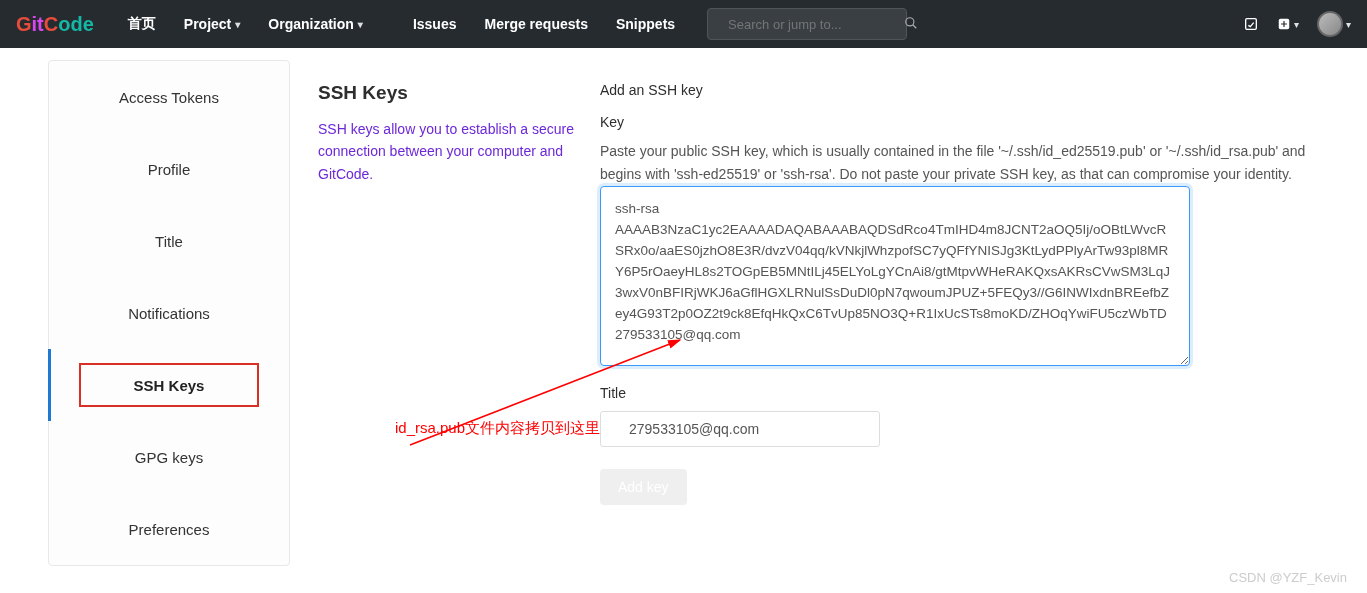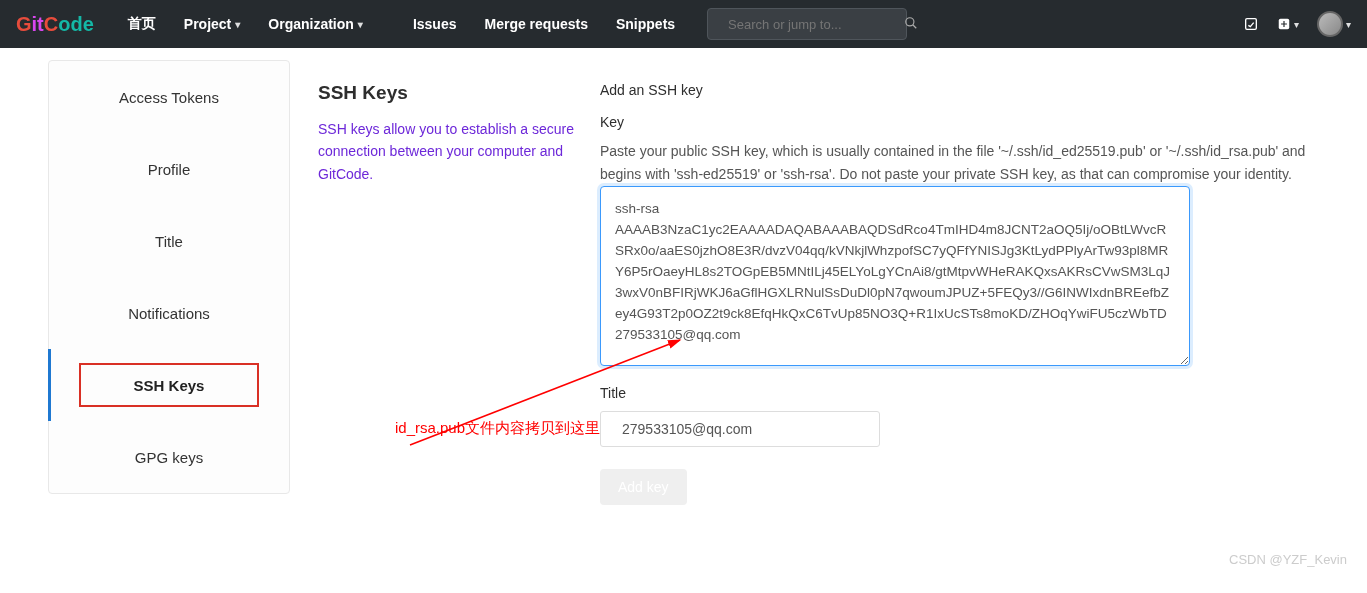--- a/index.html
+++ b/index.html
@@ -25,25 +25,25 @@
 .mid h2{font-size:19px;font-weight:700;margin-bottom:14px}
 .mid p{font-size:14px;line-height:1.6;color:#6d28d9}
 .main{flex:1;padding:22px 60px 0 0;color:#2e2e2e;font-size:14px}
 .main .sect{margin-bottom:16px}
 .main .lbl{font-weight:400;margin-bottom:10px;display:block}
 .main a{color:#1f78d1;text-decoration:none}
 .help{color:#555;line-height:1.65;margin-bottom:0}
 .keybox{width:590px;min-height:180px;border:1px solid #3b99fc;border-radius:4px;padding:12px 14px;font-family:inherit;font-size:13.5px;line-height:1.55;color:#555;resize:both;outline:none;box-shadow:0 0 0 3px rgba(59,153,252,.18);overflow-wrap:break-word}
 .row{display:flex;gap:24px;margin-top:11px}
 .fld{display:flex;flex-direction:column}
-.fld input{height:36px;border:1px solid #ddd;border-radius:3px;padding:0 21px;font-size:14px;color:#555}
+.fld input{height:36px;border:1px solid #ddd;border-radius:3px;padding:0 28px;font-size:14px;color:#555}
 .tiny{color:#777;font-size:13px;margin-top:6px}
 .btn{margin-top:22px;background:#1b843;color:#fff;border:none;border-radius:4px;height:36px;padding:0 18px;font-size:14px;font-weight:500;cursor:pointer}
 .annot{position:absolute;color:#f00;font-size:15px;pointer-events:none}
-.watermark{position:absolute;right:20px;bottom:26px;color:#ccc;font-size:13px}
+.watermark{position:absolute;right:20px;bottom:8px;color:#ccc;font-size:13px}
 svg.arrow{position:absolute;pointer-events:none}
 </style>
 </head>
 <body>
 
 <div class="topnav">
   <span class="logo"><span class="g">G</span><span class="it">it</span><span class="c">C</span><span class="ode">ode</span></span>
   <div class="nav-item">首页</div>
   <div class="nav-item">
       <span>Project</span>
@@ -90,20 +90,21 @@
       <div class="side-item">Access Tokens</div>
       <div class="side-item">Profile</div>
       <div class="side-item">Title</div>
       <div class="side-item">Notifications</div>
       <div class="side-item active">
         <span class="active-bar"></span>
         <span>SSH Keys</span>
         <span class="active-box"></span>
       </div>
       <div class="side-item">GPG keys</div>
+      <div class="side-item">Preferences</div>
     </div>
   </div>
 
   <div class="mid">
     <h2>SSH Keys</h2>
     <p>SSH keys allow you to establish a secure connection between your computer and GitCode.</p>
   </div>
 
   <div class="main">
     <div class="sect"><span class="lbl">Add an SSH key</span>

